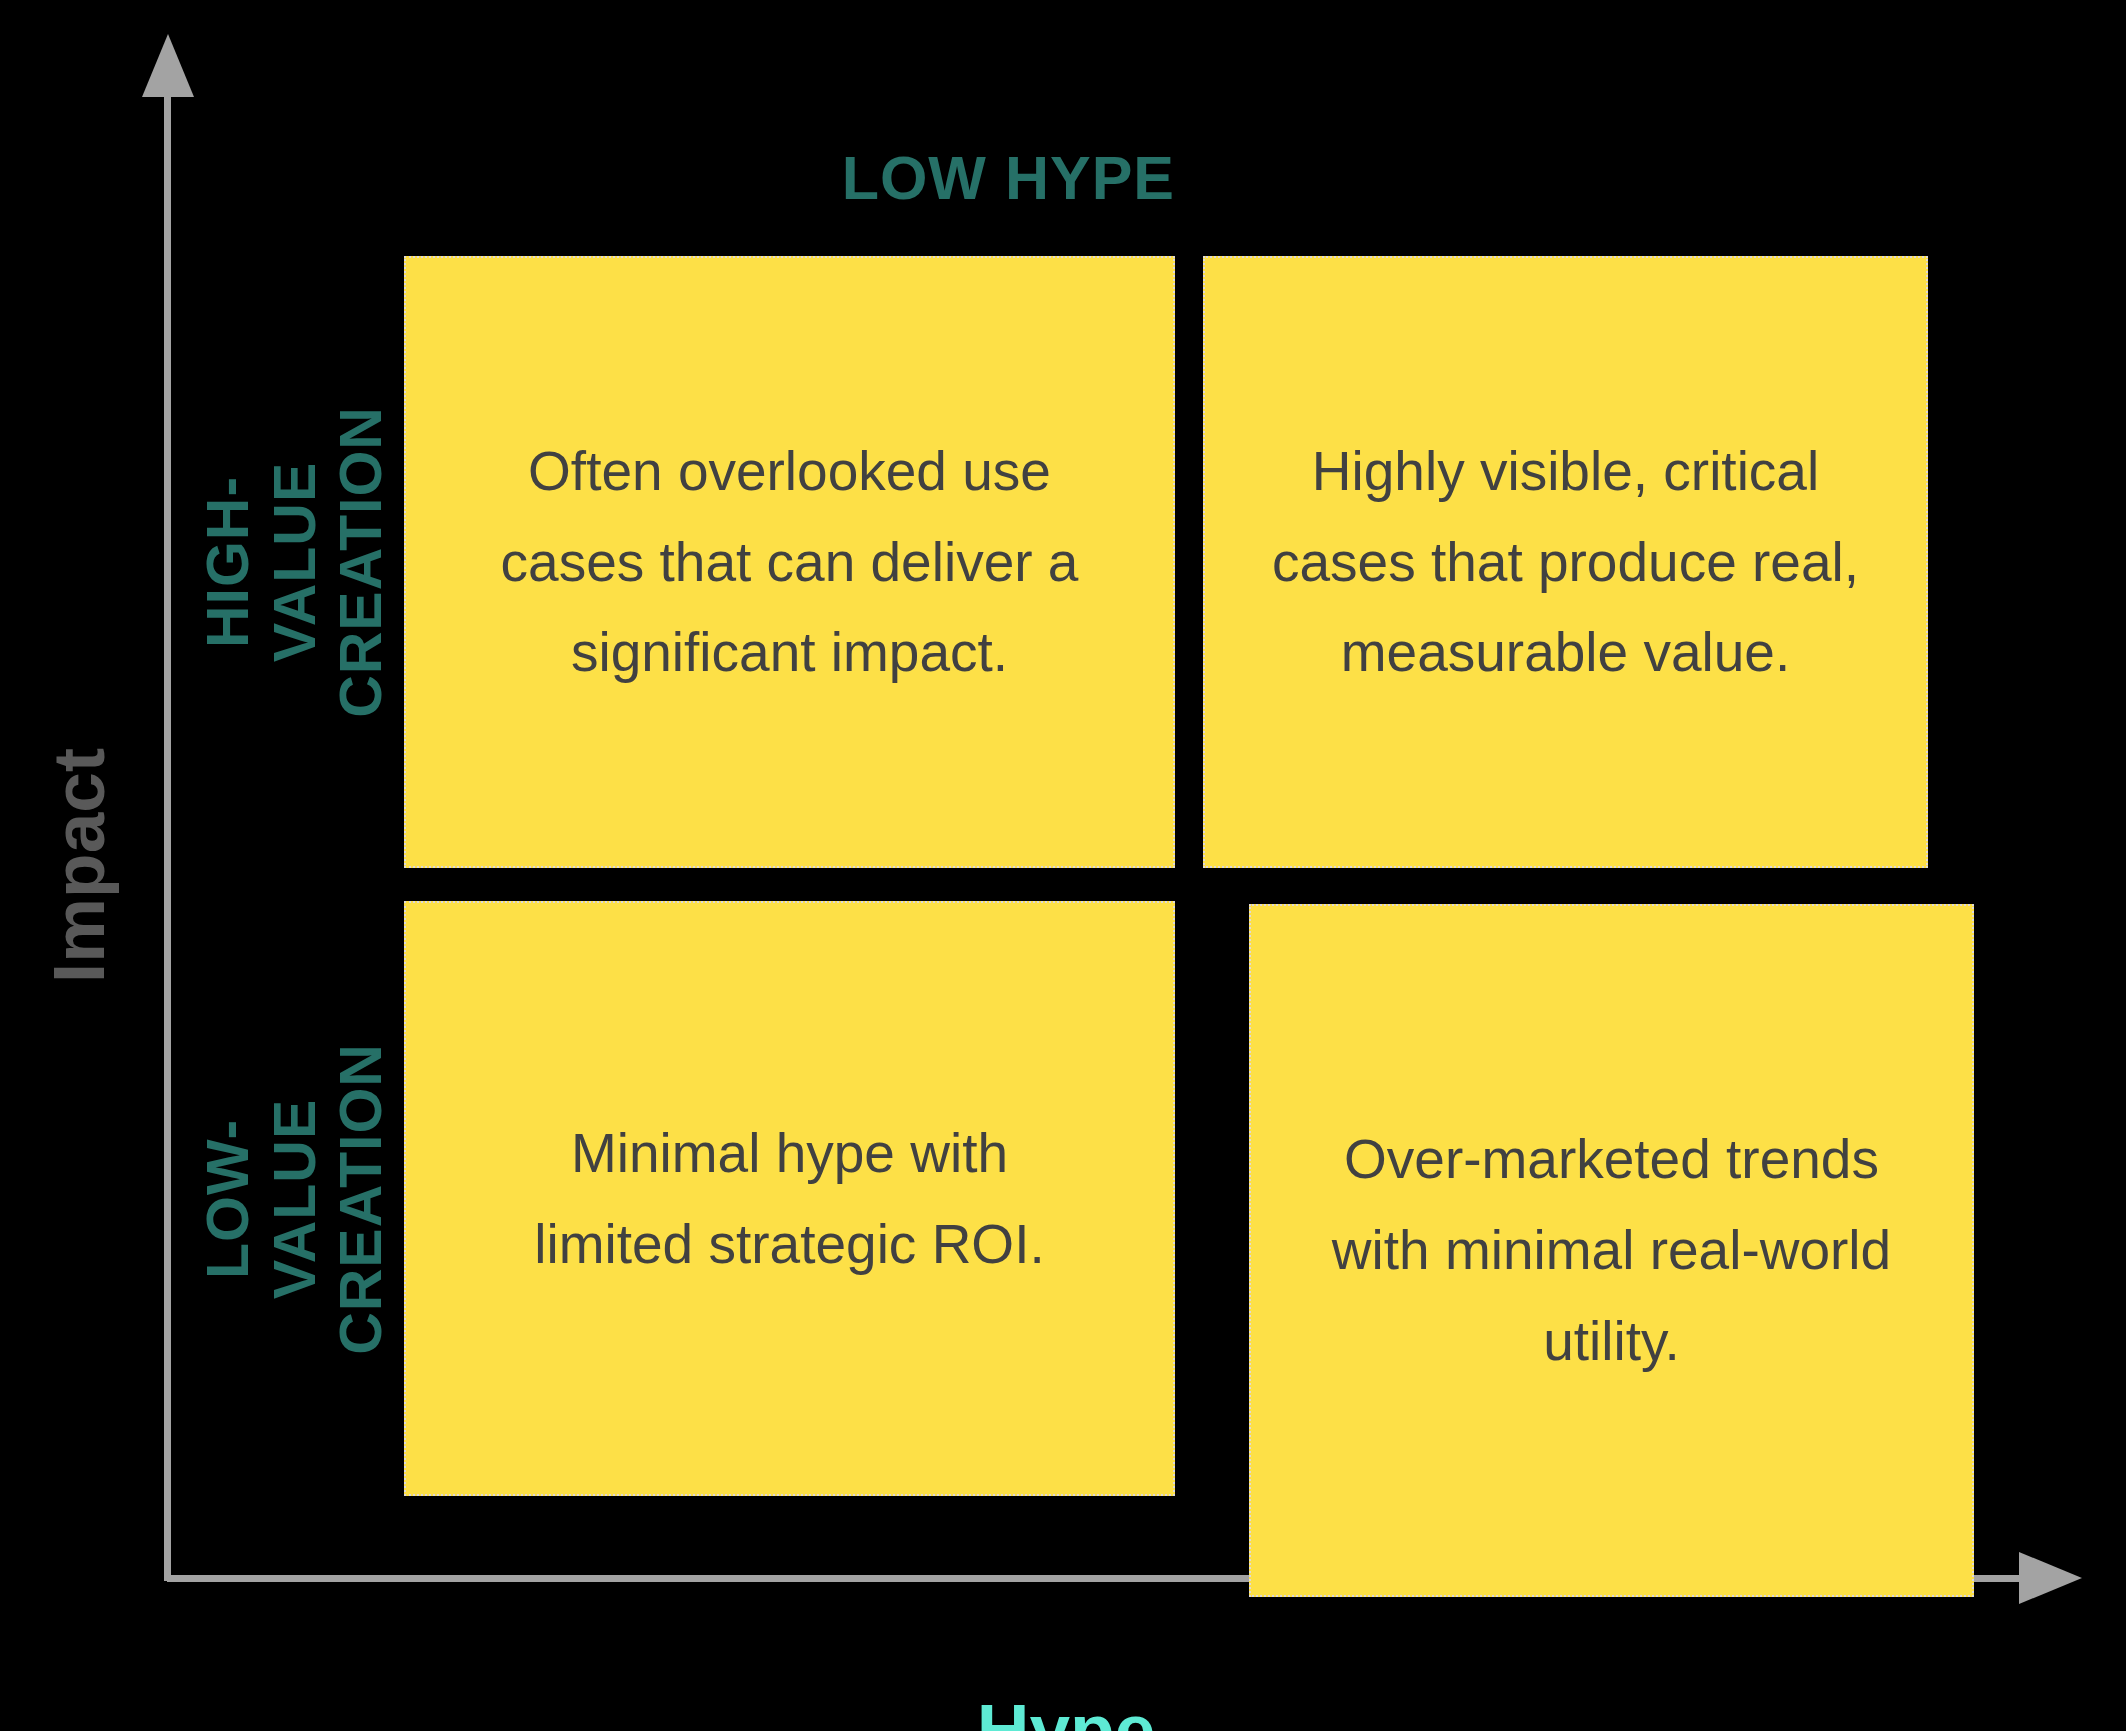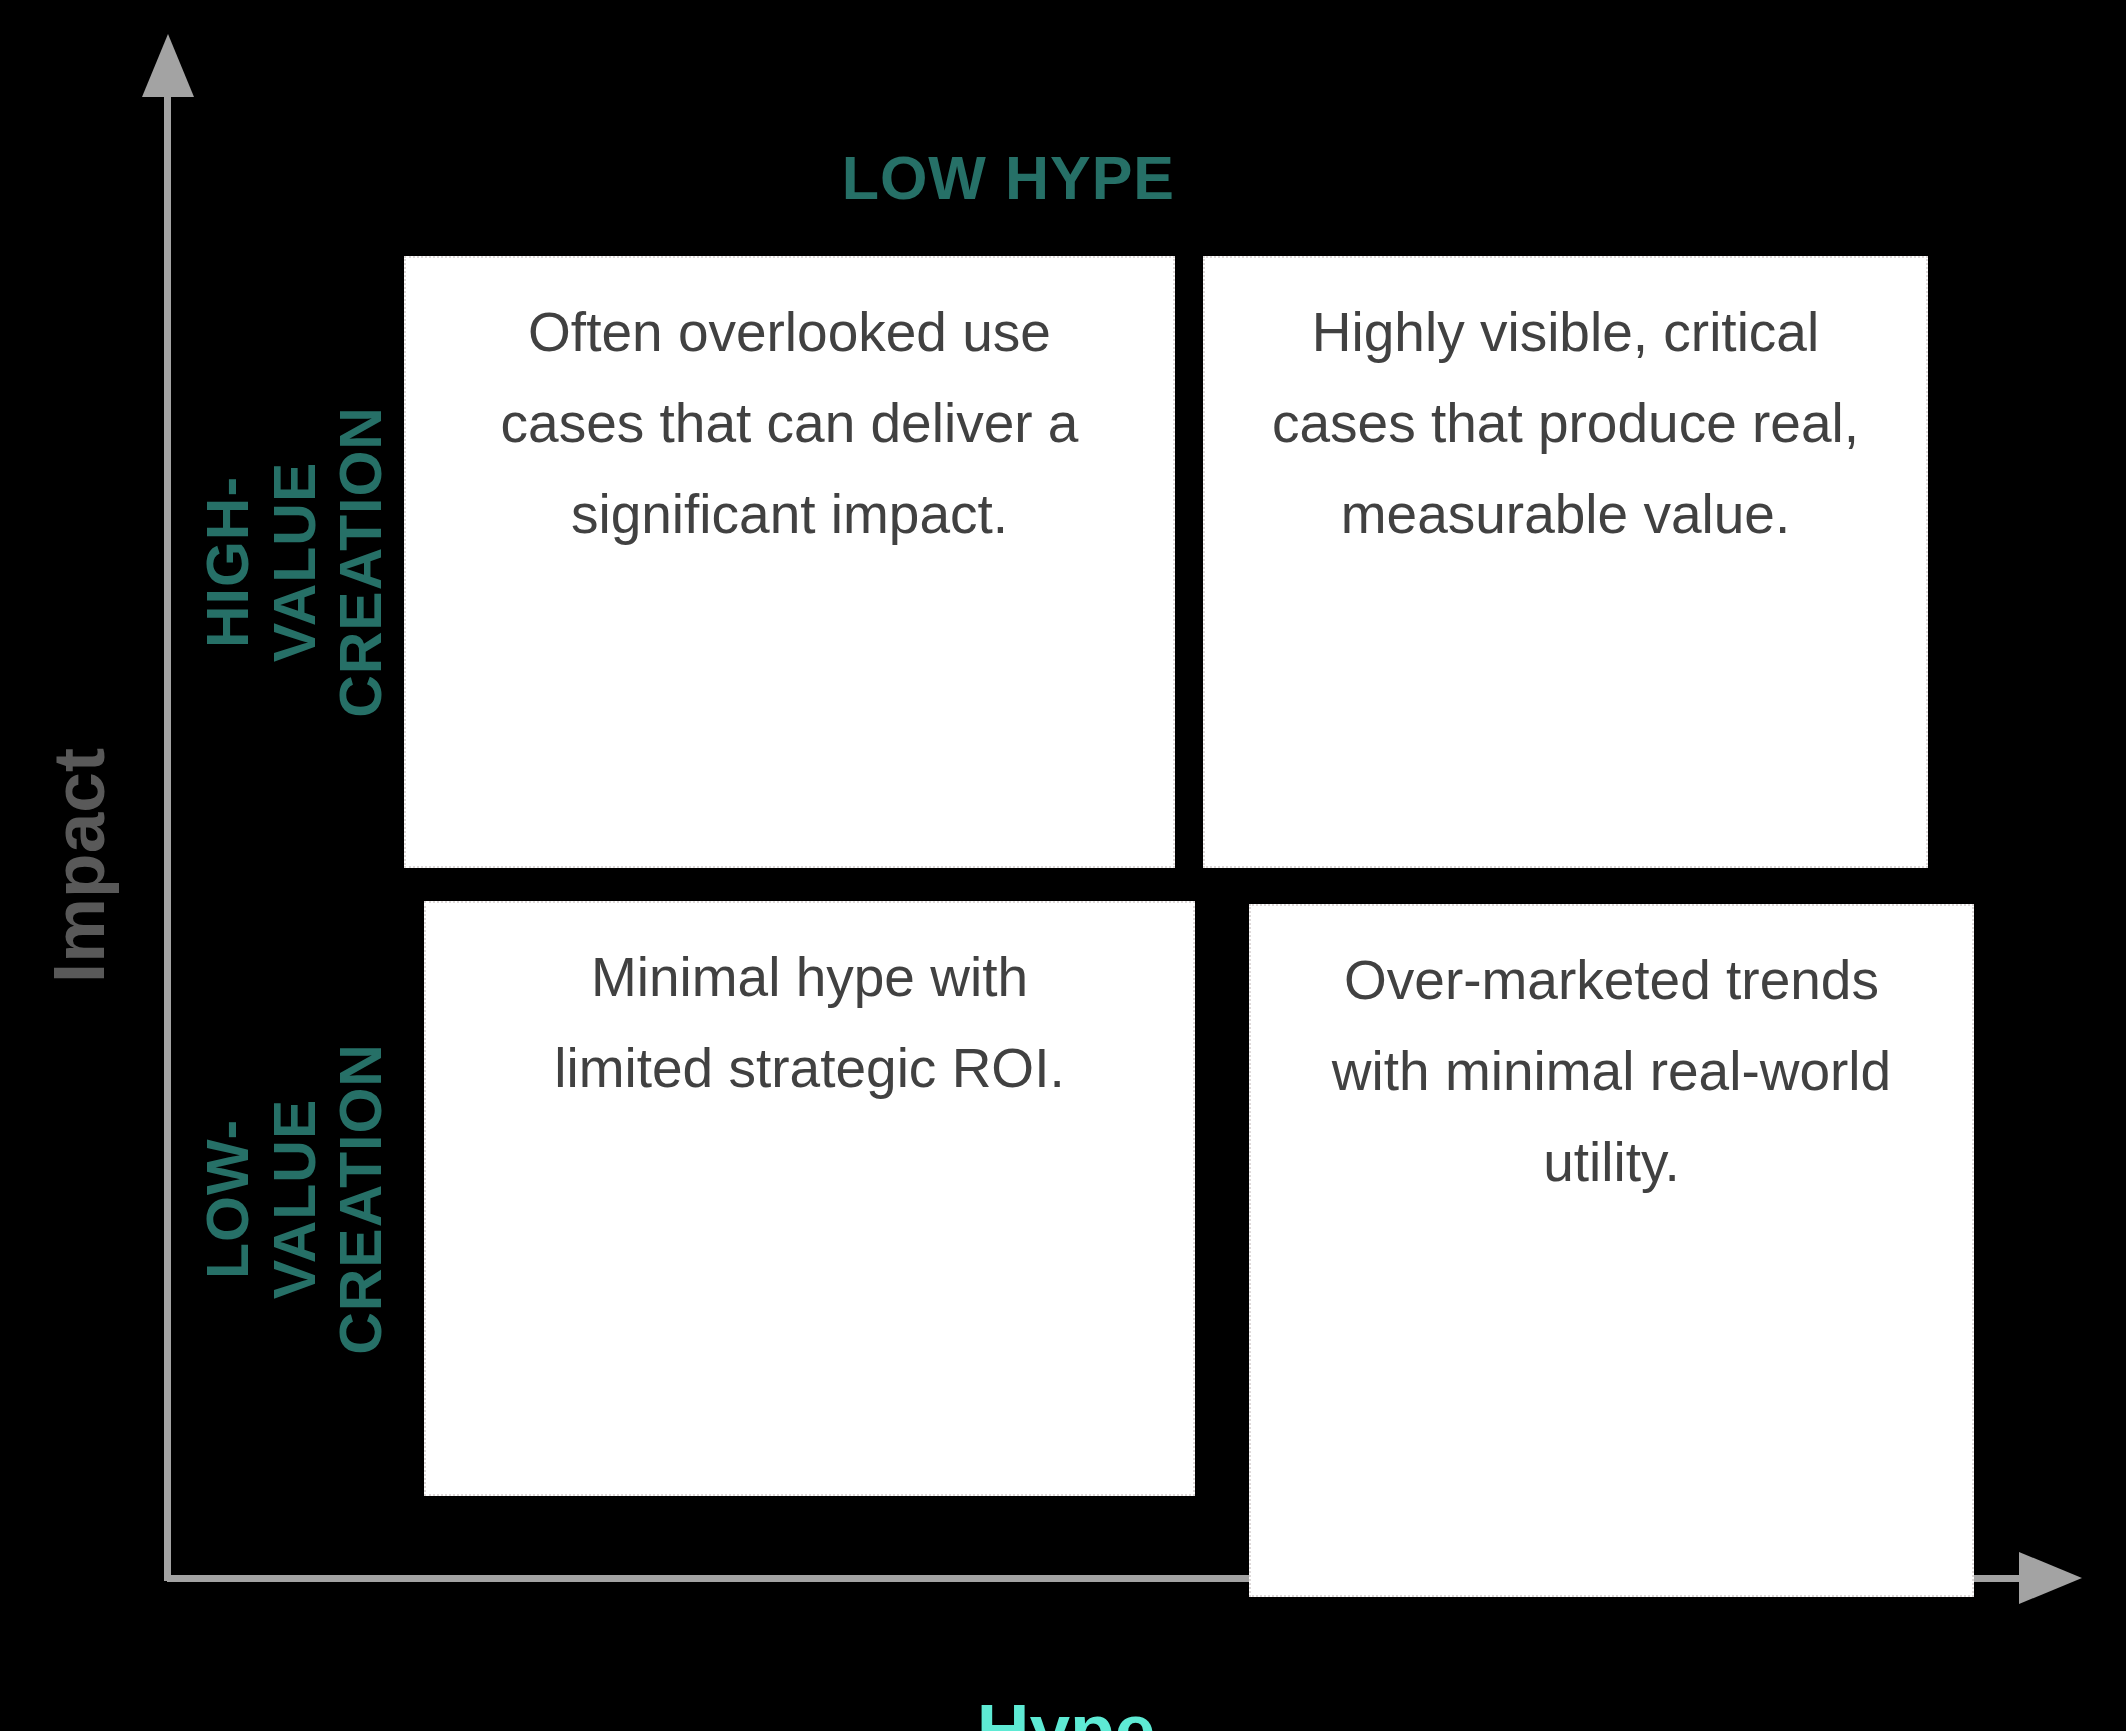--- a/index.html
+++ b/index.html
@@ -114,30 +114,30 @@
     text-align: center;
     line-height: 1.13;
     white-space: pre-line;
     letter-spacing: 1px;
   }
 
   
   .quadrant {
     position: absolute;
     box-sizing: border-box;
-    background: #ffffff;
+    background: #fde047;
     border: 2.9px dotted #ded9d9;
     display: flex;
-    align-items: flex-start;
+    align-items: center;
     justify-content: center;
     padding: 29px 20px;
   }
   .quadrant.tl { left: 404px;  top: 256px; width: 771px; height: 612px; }
   .quadrant.tr { left: 1203px; top: 256px; width: 725px; height: 612px; }
-  .quadrant.bl { left: 404px;  top: 901px; width: 771px; height: 595px; margin-left: 20px; }
+  .quadrant.bl { left: 404px;  top: 901px; width: 771px; height: 595px; }
   .quadrant.br { left: 1203px; top: 904px; width: 725px; height: 693px; margin-left: 46px; }
   .quadrant-text {
     font-size: 55px;
     line-height: 1.65;
     color: #414141;
     text-align: center;
     white-space: pre-line;
   }
 </style>
 </head>

